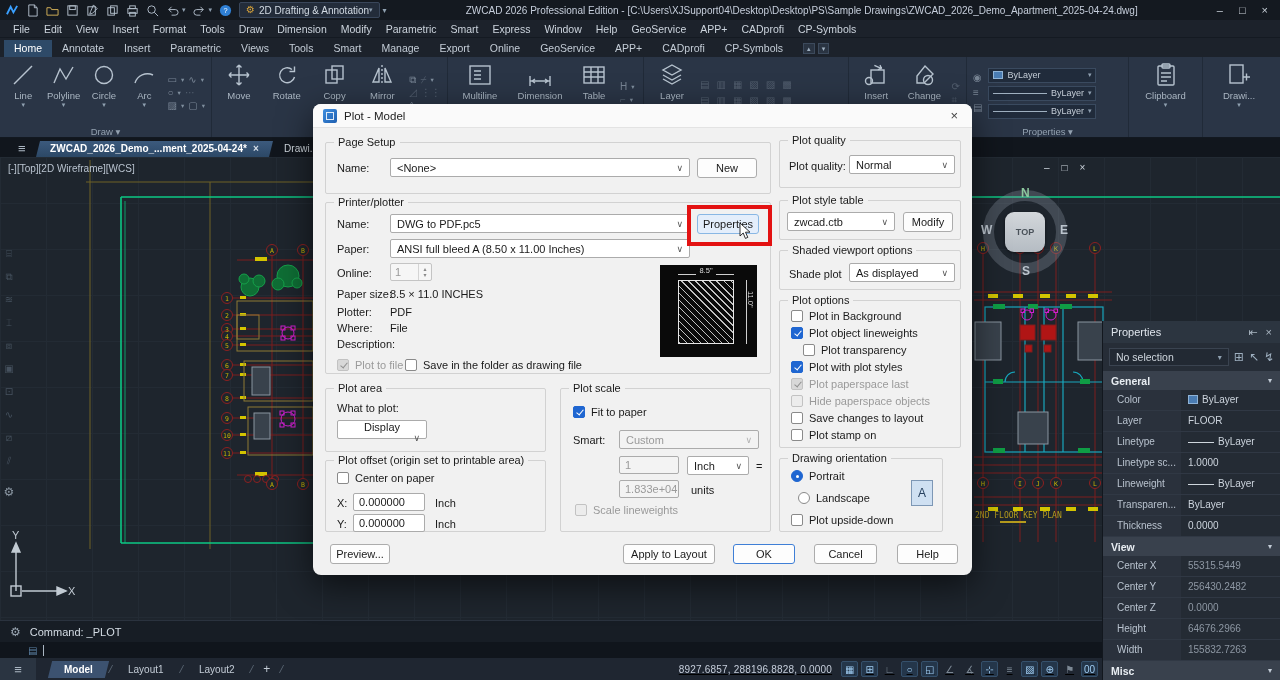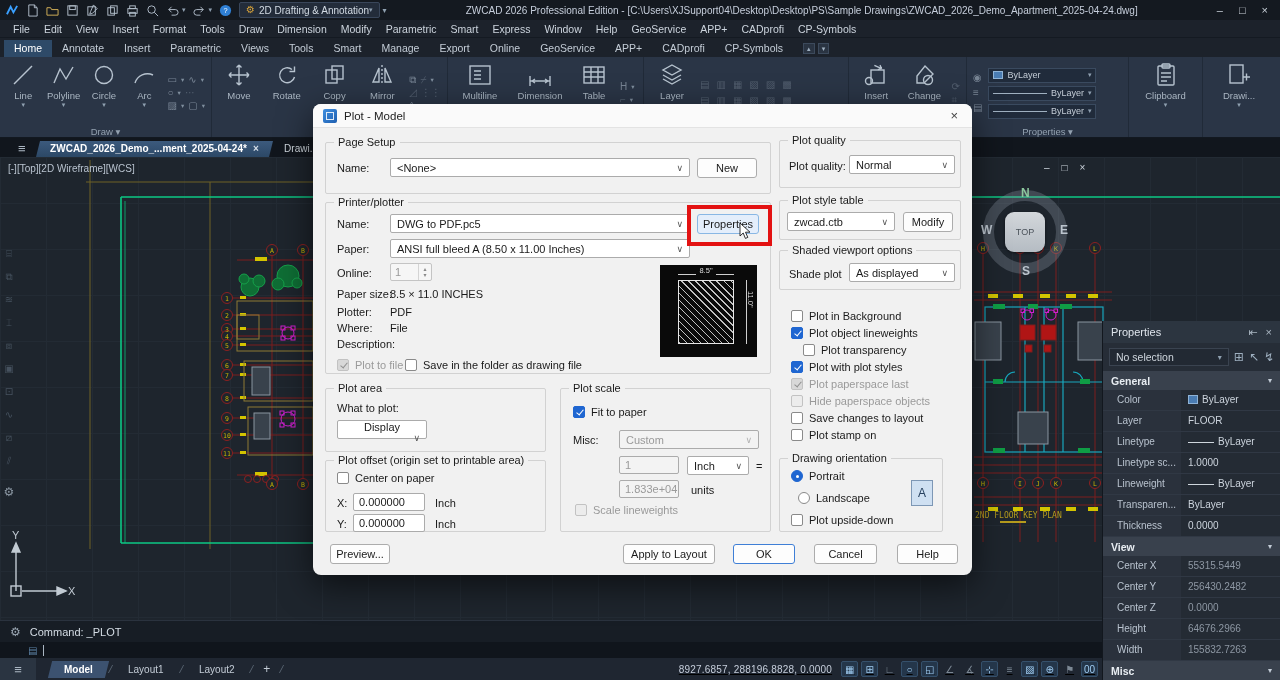--- a/index.html
+++ b/index.html
@@ -64,21 +64,21 @@
   .left-strip { position:absolute; left:0; top:92px; width:18px; display:flex; flex-direction:column; gap:13px; align-items:center; z-index:2; }
   .left-strip span { color:#46525f; font-size:10px; line-height:10px; }
   .left-strip .gearbtn { color:#8b97a3; font-size:12px; margin-top:8px; }
   .compass { position:absolute; left:983px; top:33px; width:84px; height:84px; z-index:2; }
   .compass .ring { position:absolute; inset:0; border-radius:50%; border:11px solid rgba(150,160,172,.30); }
   .compass .pt { position:absolute; font-size:12px; font-weight:bold; color:#bcc5ce; }
   .compass .n { top:-4px; left:38px; color:#8cc79e; }
   .compass .s { bottom:-4px; left:39px; }
   .compass .w { top:33px; left:-2px; }
   .compass .e { top:33px; right:-1px; }
-  .compass .cube { position:absolute; left:22px; top:22px; width:40px; height:40px; border-radius:9px; background:linear-gradient(#d3d7db,#b5bcc3); display:flex; align-items:center; justify-content:center; font-size:9px; font-weight:normal; color:#4a525a; box-shadow:0 1px 3px rgba(0,0,0,.5); }
+  .compass .cube { position:absolute; left:22px; top:22px; width:40px; height:40px; border-radius:9px; background:linear-gradient(#d3d7db,#b5bcc3); display:flex; align-items:center; justify-content:center; font-size:9px; font-weight:bold; color:#4a525a; box-shadow:0 1px 3px rgba(0,0,0,.5); }
   .dwg-controls { position:absolute; left:1044px; top:6px; display:flex; gap:12px; z-index:2; }
   .dwg-controls span { color:#cdd5dd; font-size:10px; line-height:1; }
   .ucs { position:absolute; left:2px; top:372px; z-index:2; }
 
   
   .palette { position:absolute; left:1102px; top:164px; width:178px; height:457px; background:#262d37; z-index:5; border-left:1px solid #12171e; font-size:10.5px; }
   .pal-head { height:22px; background:#2c3540; display:flex; align-items:center; padding:0 8px; color:#dfe5ec; }
   .pal-head .ttl { flex:1; font-size:11px; }
   .pal-head span.ic { color:#aab6c2; font-size:11px; margin-left:8px; }
   .pal-sel { display:flex; align-items:center; gap:5px; padding:5px 6px; }
@@ -973,21 +973,21 @@
       </div>
     <span class="lbl" style="left:122px; top:414px;">Inch</span>
 
     <div class="grp" style="left:247px; top:284px; width:211px; height:144px;">
       <span class="glabel">Plot scale</span>
     </div>
     <label class="cbrow" style="left:260px; top:302px;">
         <span class="cb checked"></span>
         <span>Fit to paper</span>
       </label>
-    <span class="lbl" style="left:260px; top:330px;">Misc:</span>
+    <span class="lbl" style="left:260px; top:330px;">Smart:</span>
     <div class="sel disabled" style="left:306px; top:326px; width:140px;">
         <span>Custom</span>
         <span class="dd">∨</span>
       </div>
     <div class="inp disabled" style="left:306px; top:352px; width:60px;">
         <span>1</span>
       </div>
     <div class="sel" style="left:374px; top:352px; width:62px;">
         <span>Inch</span>
         <span class="dd">∨</span>
@@ -1024,20 +1024,23 @@
 
     <div class="grp" style="left:466px; top:146px; width:182px; height:40px;">
       <span class="glabel">Shaded viewport options</span>
     </div>
     <span class="lbl" style="left:476px; top:164px;">Shade plot</span>
     <div class="sel" style="left:536px; top:159px; width:106px;">
         <span>As displayed</span>
         <span class="dd">∨</span>
       </div>
 
+    <div class="grp" style="left:466px; top:196px; width:182px; height:148px;">
+      <span class="glabel">Plot options</span>
+    </div>
     <label class="cbrow" style="left:478px; top:206px;">
         <span class="cb"></span>
         <span>Plot in Background</span>
       </label>
     <label class="cbrow" style="left:478px; top:223px;">
         <span class="cb checked"></span>
         <span>Plot object lineweights</span>
       </label>
     <label class="cbrow" style="left:478px; top:240px;margin-left:12px;">
         <span class="cb"></span>

